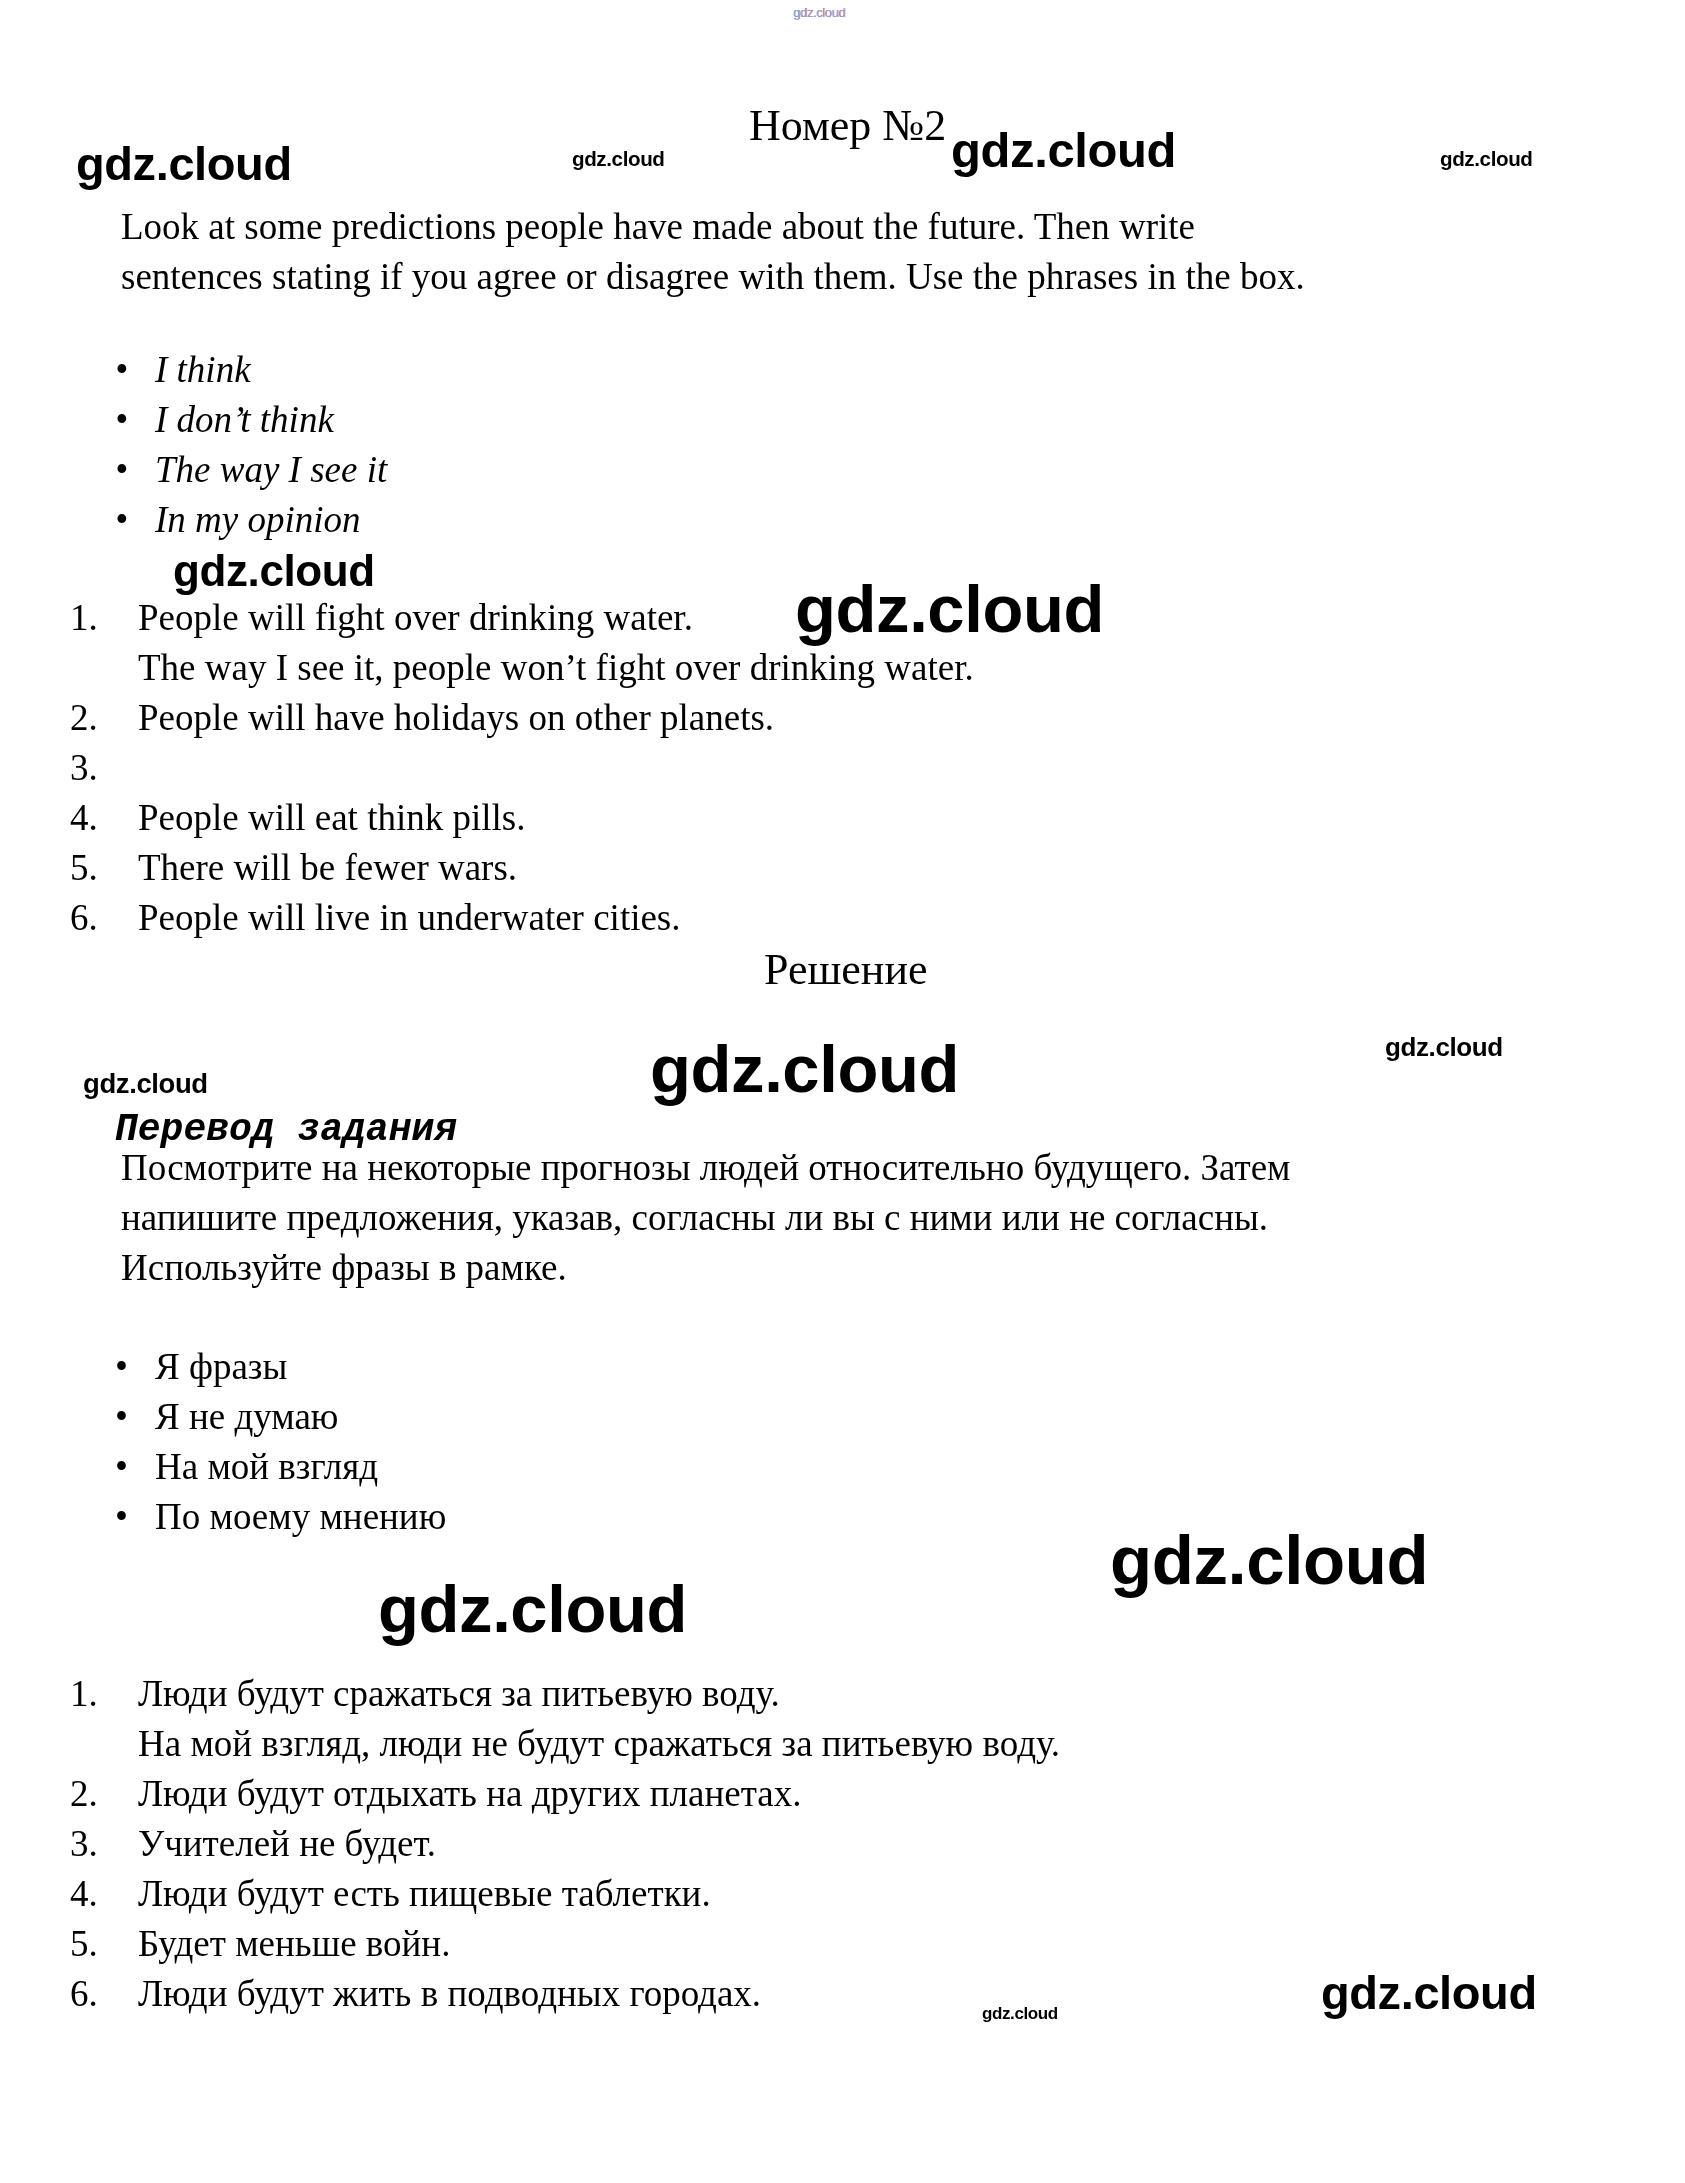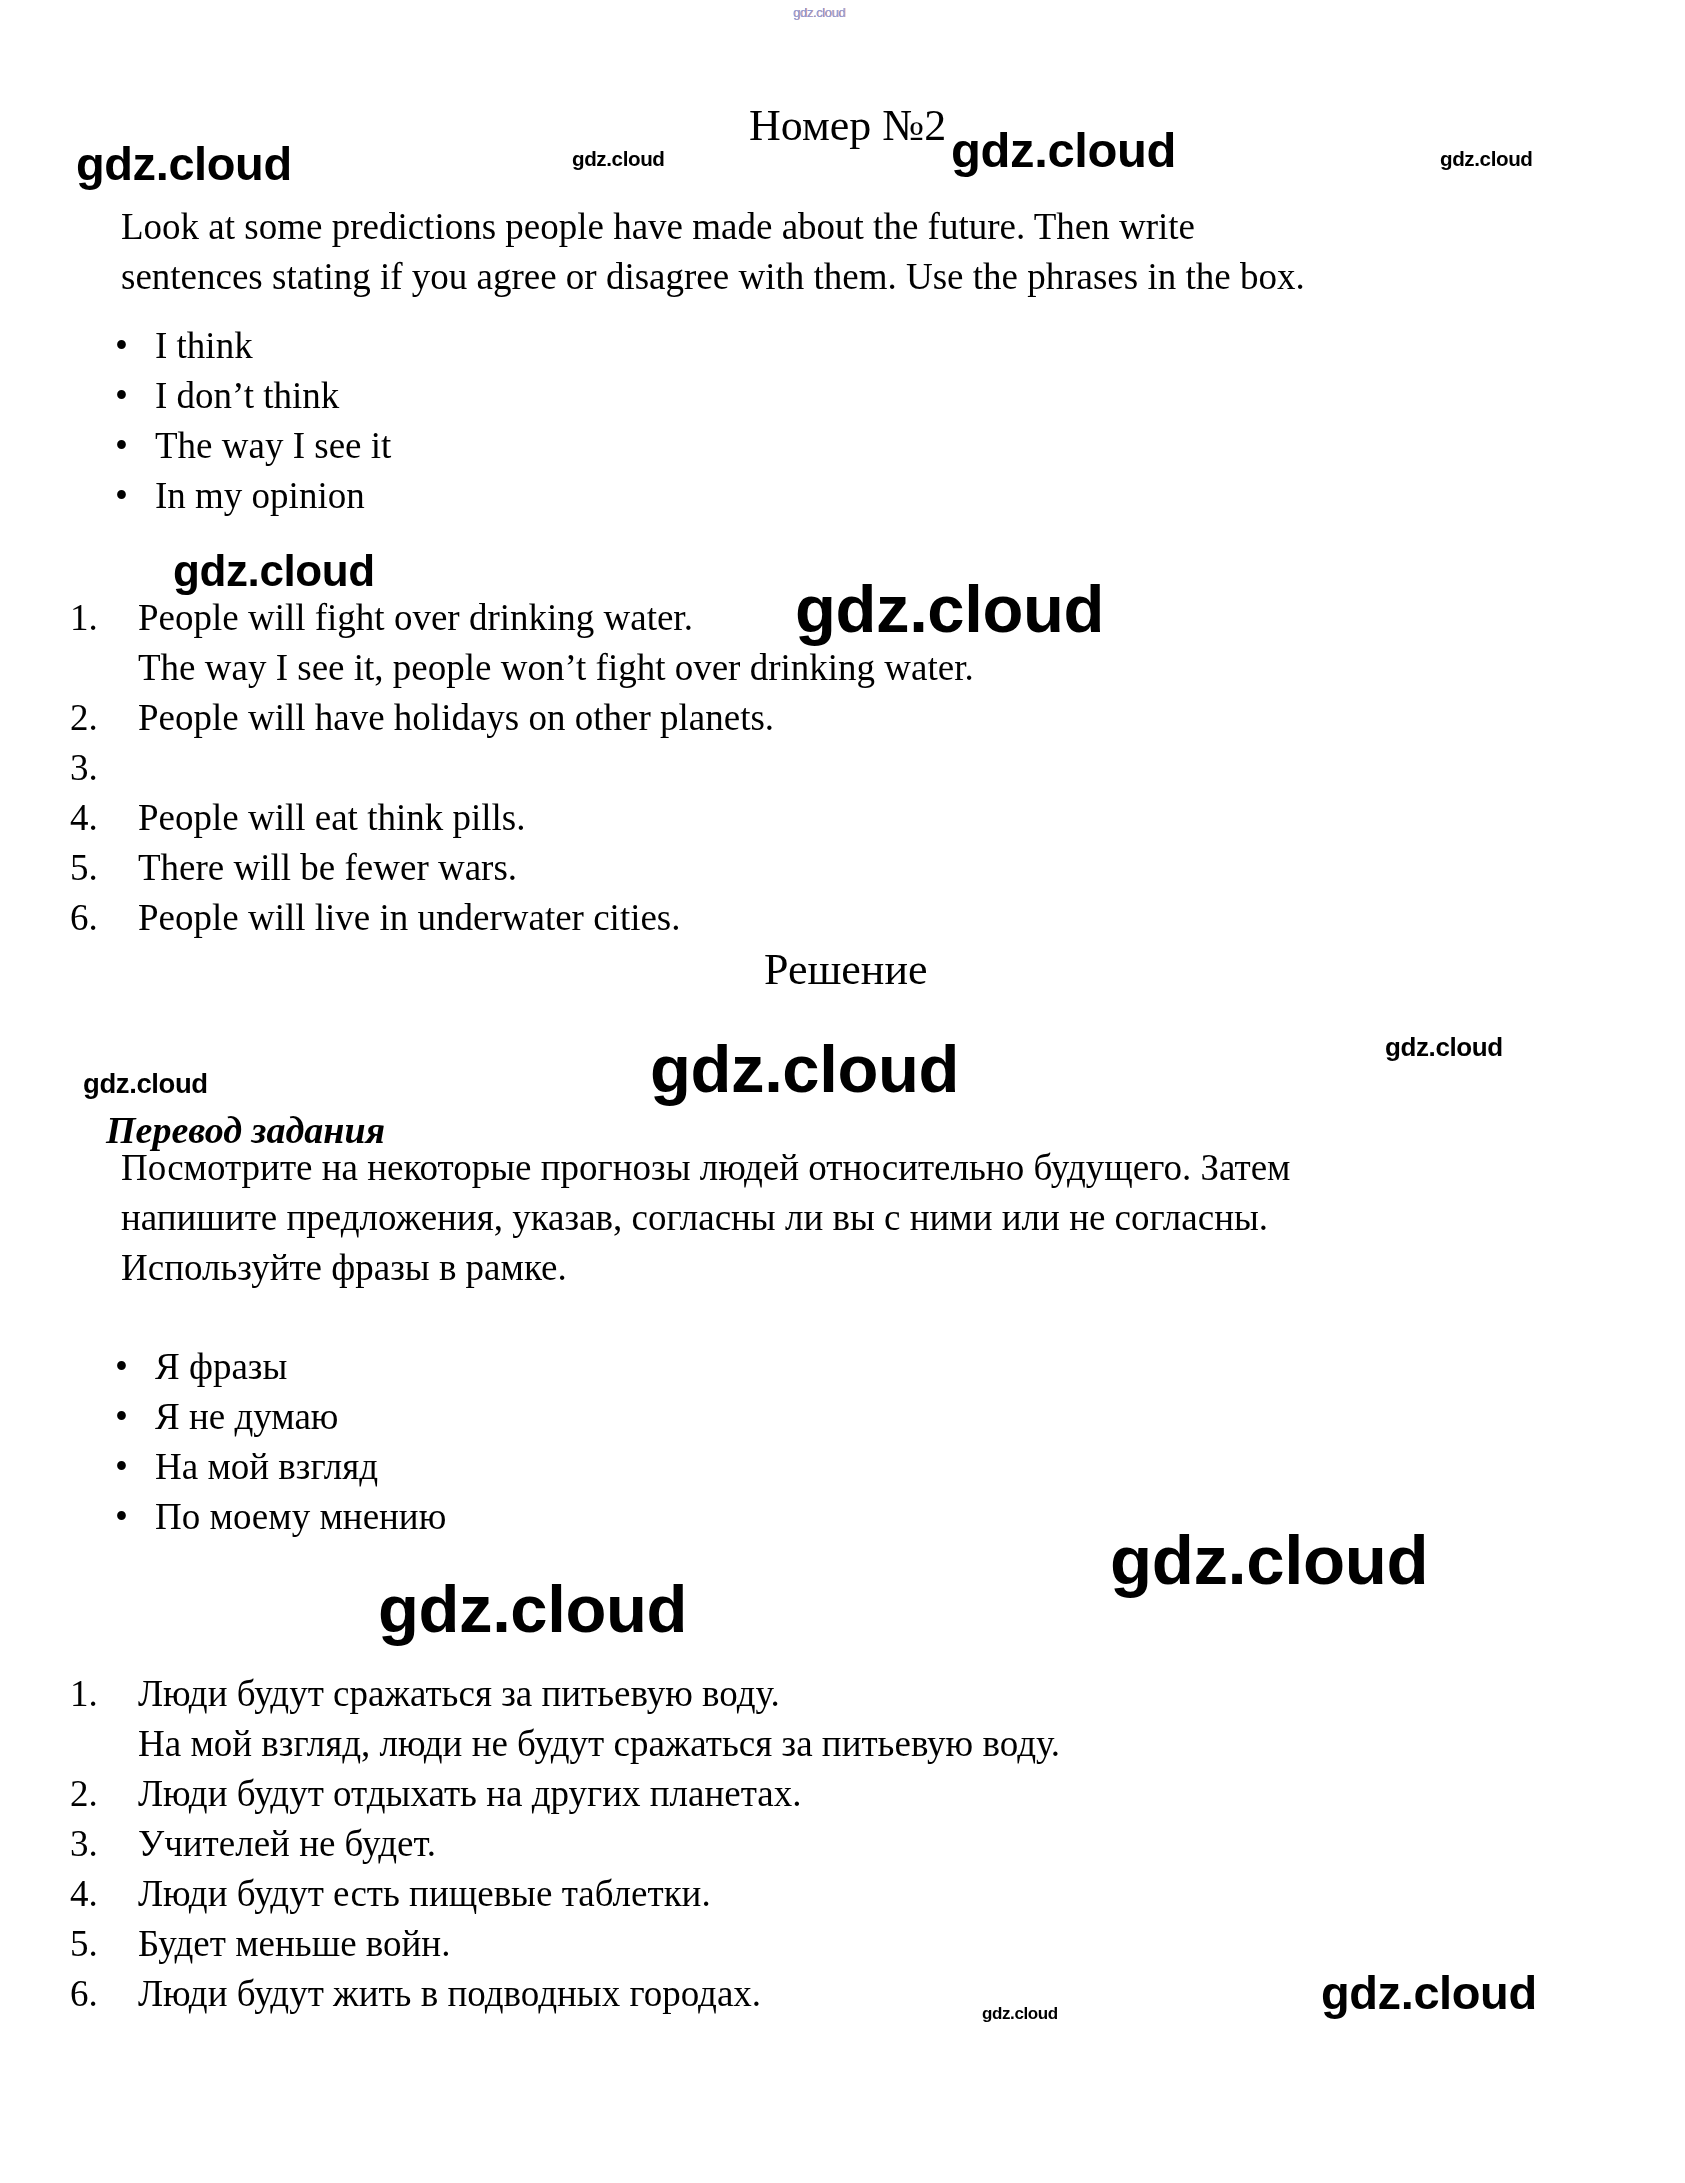--- a/index.html
+++ b/index.html
@@ -77,21 +77,21 @@
   <span class="wm" style="left:982px; top:2004px; font-size:17px;">gdz.cloud</span>
   <span class="wm" style="left:1321px; top:1965px; font-size:47px;">gdz.cloud</span>
 
   <div class="doc-title" style="left:749px; top:101px;">Номер №2</div>
 
   <div class="para" style="left:121px; top:190px;margin-top:12px;">
     <div class="line">Look at some predictions people have made about the future. Then write</div>
     <div class="line">sentences stating if you agree or disagree with them. Use the phrases in the box.</div>
   </div>
 
-  <div class="phrases" style="left:115px; top:321px;">
+  <div class="phrases" style="left:115px; top:345px;font-style:italic;">
     <div class="phrase"><span class="bullet">•</span><span>I think</span></div>
     <div class="phrase"><span class="bullet">•</span><span>I don’t think</span></div>
     <div class="phrase"><span class="bullet">•</span><span>The way I see it</span></div>
     <div class="phrase"><span class="bullet">•</span><span>In my opinion</span></div>
   </div>
 
   <div class="num-list" style="left:70px; top:593px;">
     <div class="row">
       <span class="num">1.</span>
       <div class="txt">
@@ -115,21 +115,21 @@
       <div class="txt">There will be fewer wars.</div>
     </div>
     <div class="row">
       <span class="num">6.</span>
       <div class="txt">People will live in underwater cities.</div>
     </div>
   </div>
 
   <div class="doc-title" style="left:764px; top:945px;">Решение</div>
 
-  <div class="subheading" style="left:106px; top:1105px;">Перевод задания</div>
+  <div class="subheading" style="left:115px; top:1105px;font-family:Liberation Mono, monospace;">Перевод задания</div>
 
   <div class="para" style="left:121px; top:1143px;">
     <div class="line">Посмотрите на некоторые прогнозы людей относительно будущего. Затем</div>
     <div class="line">напишите предложения, указав, согласны ли вы с ними или не согласны.</div>
     <div class="line">Используйте фразы в рамке.</div>
   </div>
 
   <div class="phrases" style="left:115px; top:1342px;">
     <div class="phrase"><span class="bullet">•</span><span>Я фразы</span></div>
     <div class="phrase"><span class="bullet">•</span><span>Я не думаю</span></div>

